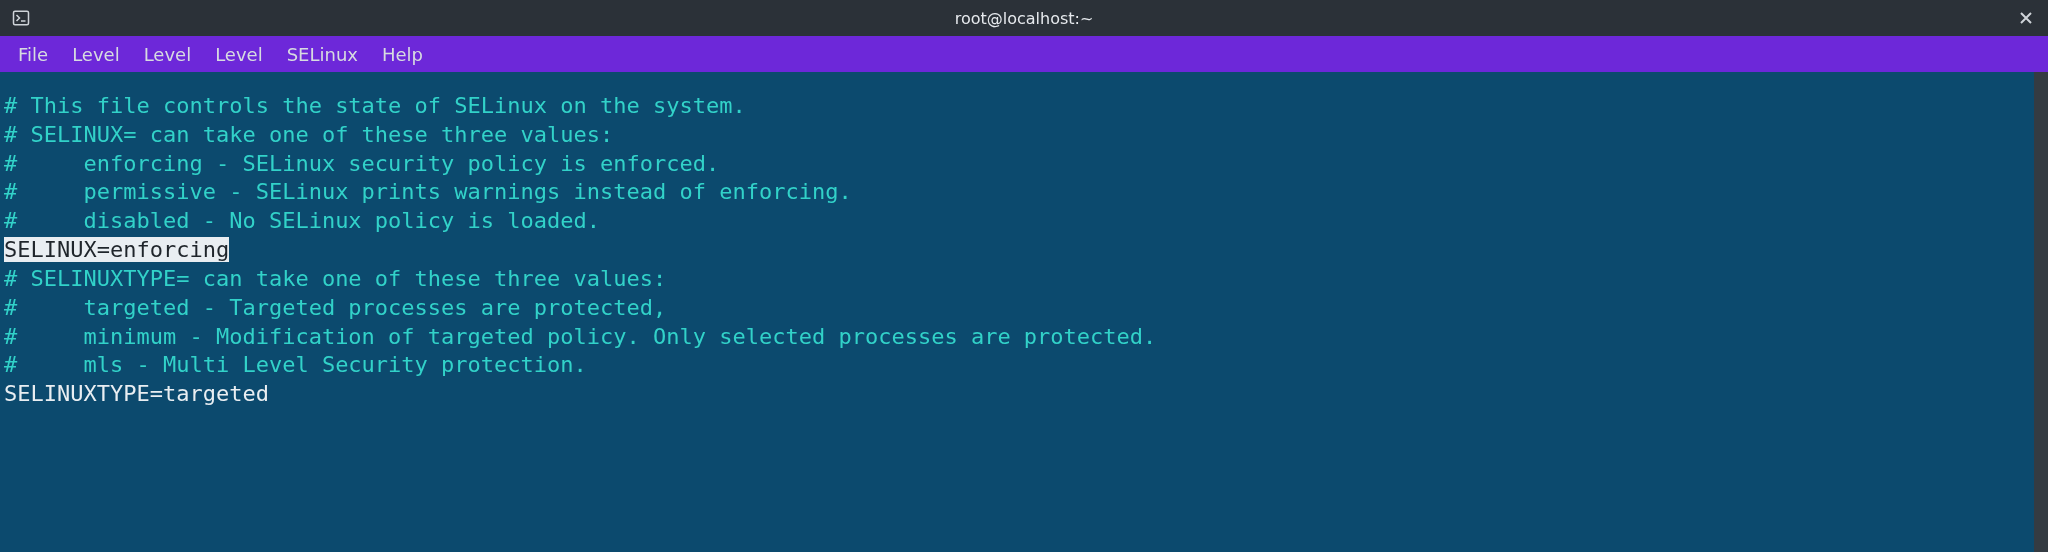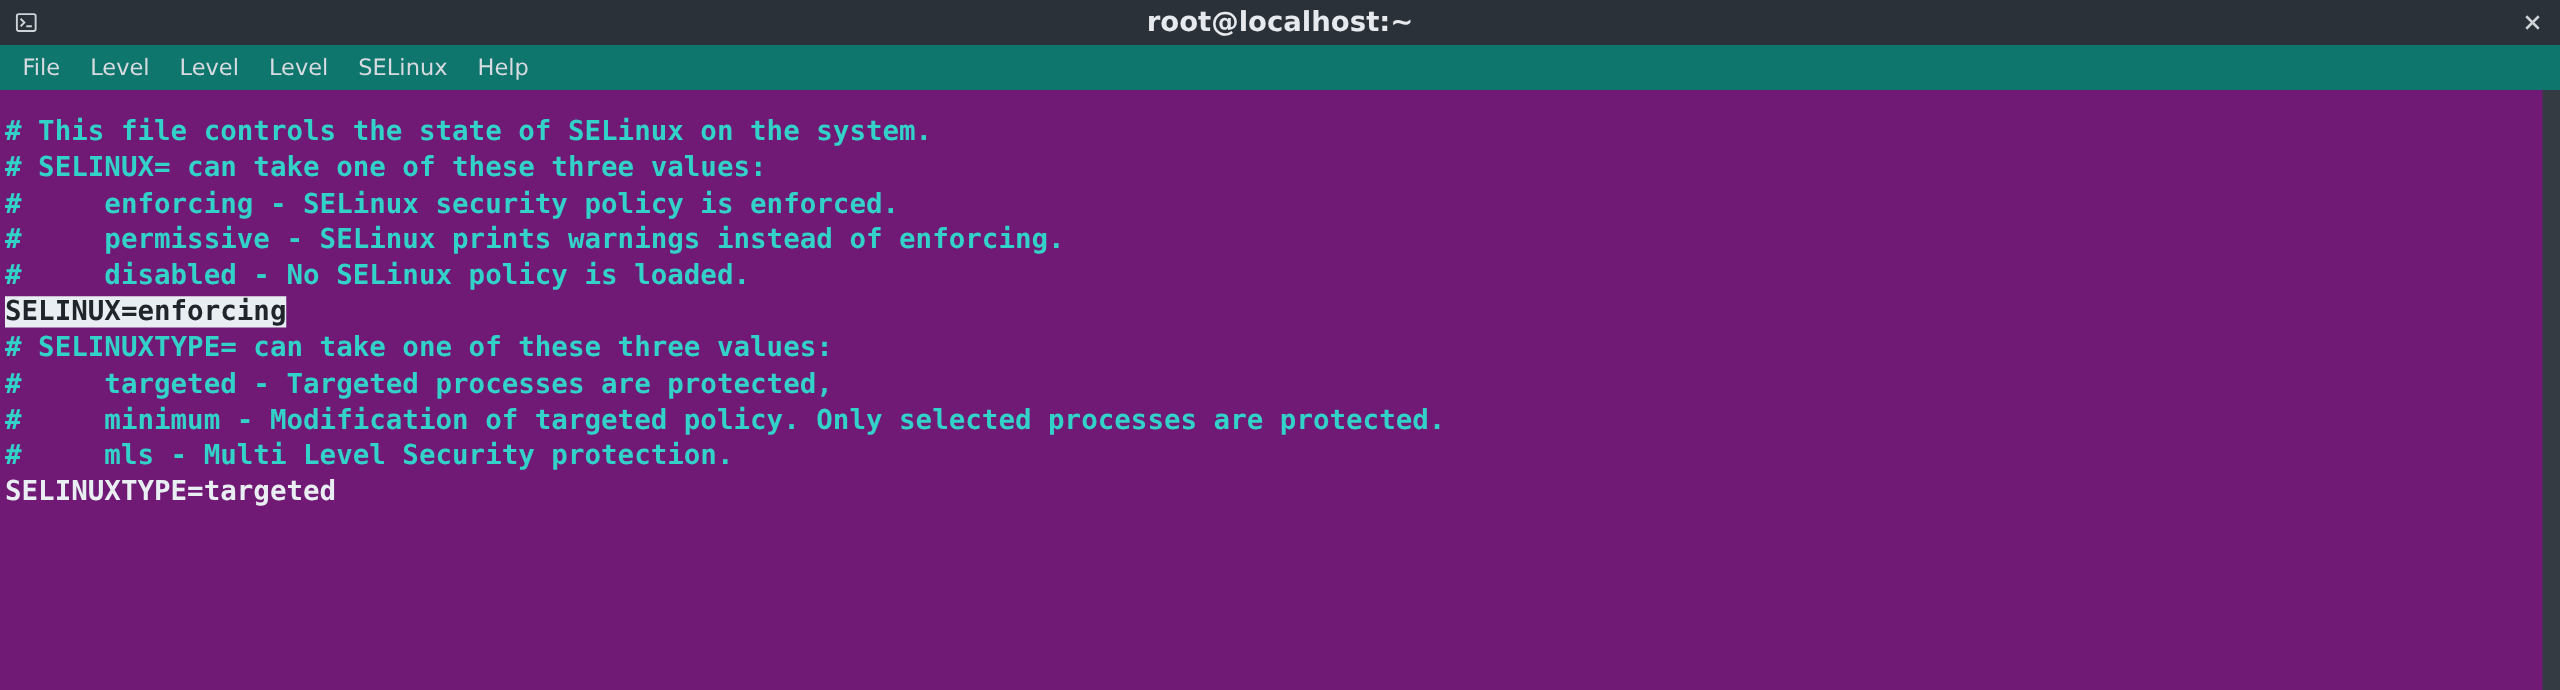--- a/index.html
+++ b/index.html
@@ -24,56 +24,55 @@
     margin-left: 10px;
     display: flex;
     align-items: center;
     justify-content: center;
   }
   .titlebar .app-icon svg { width: 18px; height: 18px; }
   .title-text {
     position: absolute;
     left: 50%;
     transform: translateX(-50%);
-    font-size: 22px;
-    font-weight: 700;
+    font-size: 16px;
+    font-weight: 400;
     color: #e6e9ed;
   }
   .titlebar .close-btn {
     position: absolute;
     right: 10px;
     top: 6px;
     width: 24px;
     height: 24px;
     display: flex;
     align-items: center;
     justify-content: center;
     cursor: pointer;
   }
   .titlebar .close-btn svg { width: 14px; height: 14px; }
 
   .menubar {
     height: 36px;
-    background: #0f766e;
+    background: #6d28d9;
     display: flex;
     align-items: center;
     padding: 0 6px;
     color: #d7dbe0;
     font-size: 18px;
   }
   .menubar .menu-item {
     padding: 4px 12px;
     cursor: pointer;
   }
 
   .terminal-wrap {
     display: flex;
     height: calc(552px - 36px - 36px);
-    background: #701a75;
-    font-weight: bold;
+    background: #0c4a6e;
   }
   .terminal {
     flex: 1 1 auto;
     padding: 20px 0 0 4px;
     font-family: "DejaVu Sans Mono", "Liberation Mono", monospace;
     font-size: 22px;
     line-height: 1.31;
     white-space: pre;
     color: #e9eef2;
   }

